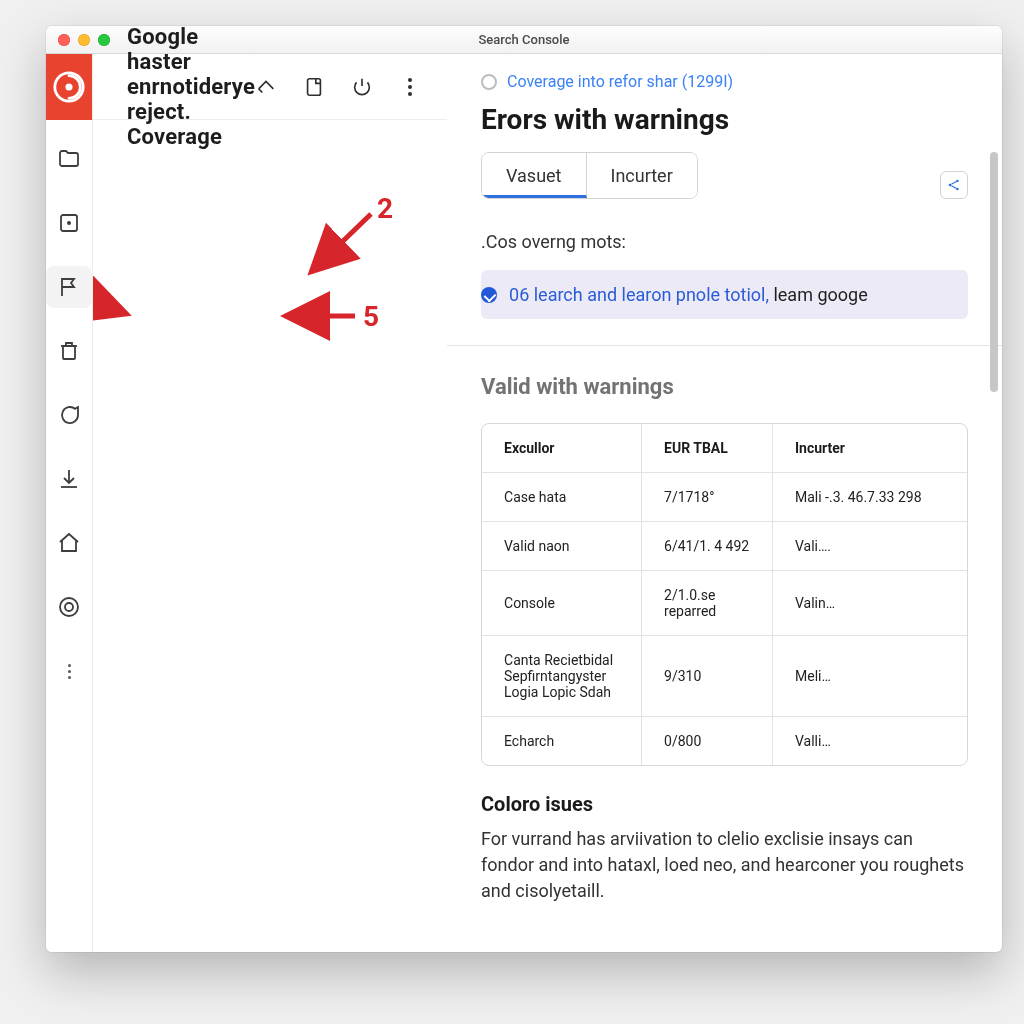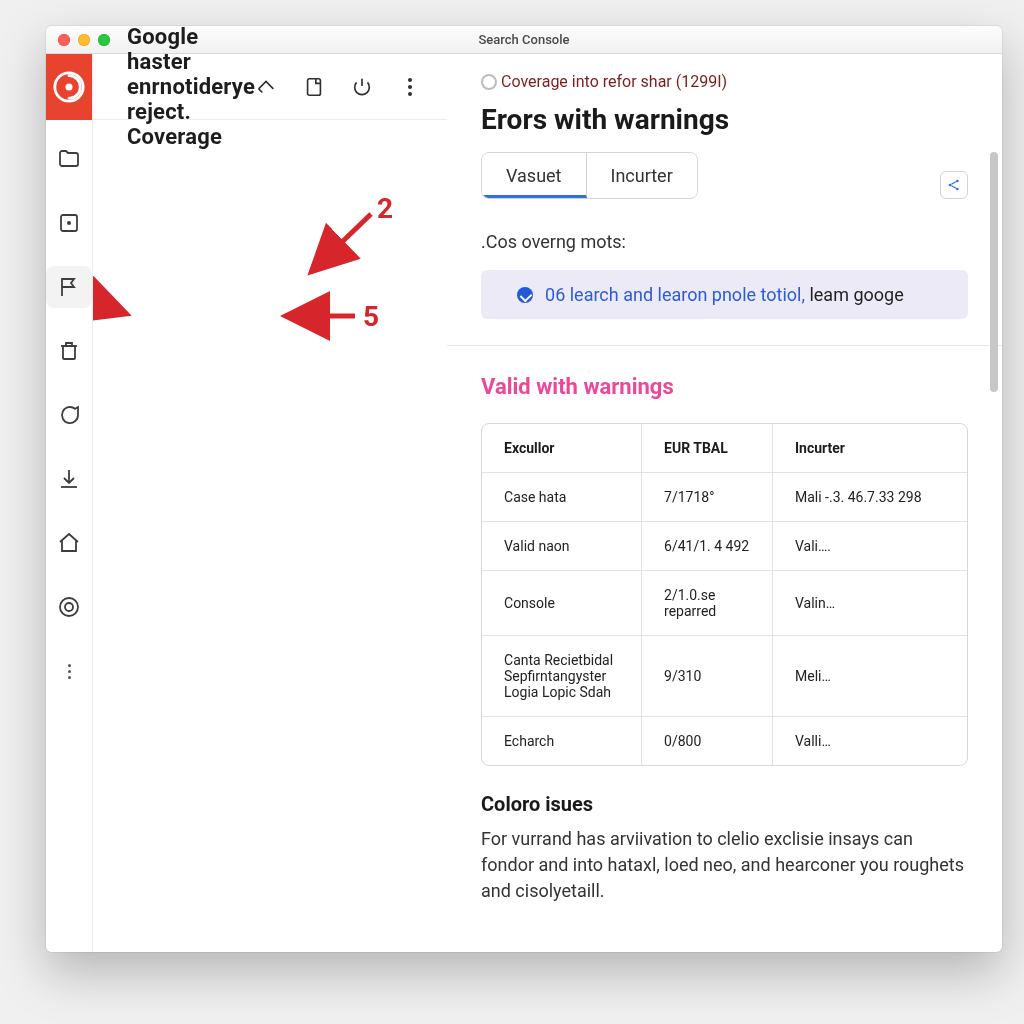--- a/index.html
+++ b/index.html
@@ -89,21 +89,21 @@
 
   
   .scrolltrack {
     position:absolute; right:4px; top:70px; bottom:8px; width:10px;
   }
   .scrollthumb {
     position:absolute; right:0; top:28px; width:8px; height:240px;
     background:#c7c7c7; border-radius:4px;
   }
 
-  .muted-row { display:flex; align-items:center; gap:4px; color:#7f1d1d; font-size:16px; }
+  .muted-row { display:flex; align-items:center; gap:10px; color:#3b82f6; font-size:16px; }
   .muted-row .clock { width:16px;height:16px;border:2px solid #bcbcbc;border-radius:50%; position:relative;}
 
   .section-h { font-size:28px; font-weight:700; margin-top:12px; color:#1a1a1a; }
 
   
   .tabs-row { display:flex; align-items:flex-end; margin-top:16px; }
   .tabs {
     display:flex;
     border:1px solid #d3d3d3;
     border-radius:8px;
@@ -128,32 +128,32 @@
     cursor:pointer;
   }
   .chip svg { width:16px; height:16px; }
 
   .subtext { font-size:18px; color:#333; margin-top:32px; }
 
   .info-banner {
     margin-top:18px;
     background:#eceaf7;
     border-radius:6px;
-    padding:14px 36px;
+    padding:14px 0;
     display:flex; align-items:center; gap:12px;
     font-size:18px;
   }
   .info-dot { width:16px;height:16px;border-radius:50%;background:#2159d6; flex:0 0 auto; position:relative; }
   .info-dot::after { content:""; position:absolute; left:4px; top:5px; width:8px; height:6px; border-left:2px solid #fff; border-bottom:2px solid #fff; transform:rotate(-45deg); }
   .info-banner .link { color:#2b5cd6; }
   .info-banner .txt { color:#1f1f1f; }
 
   .divider-full { height:1px; background:#e6e6e6; margin:26px -34px 0 -34px; }
 
-  .section-h2 { font-size:22px; font-weight:700; color:#ec4899; margin-top:28px; }
+  .section-h2 { font-size:22px; font-weight:700; color:#737373; margin-top:28px; }
 
   
   table.grid {
     width:100%;
     border-collapse:separate;
     border-spacing:0;
     margin-top:24px;
     border:1px solid #d7d7d7;
     border-radius:8px;
     overflow:hidden;

